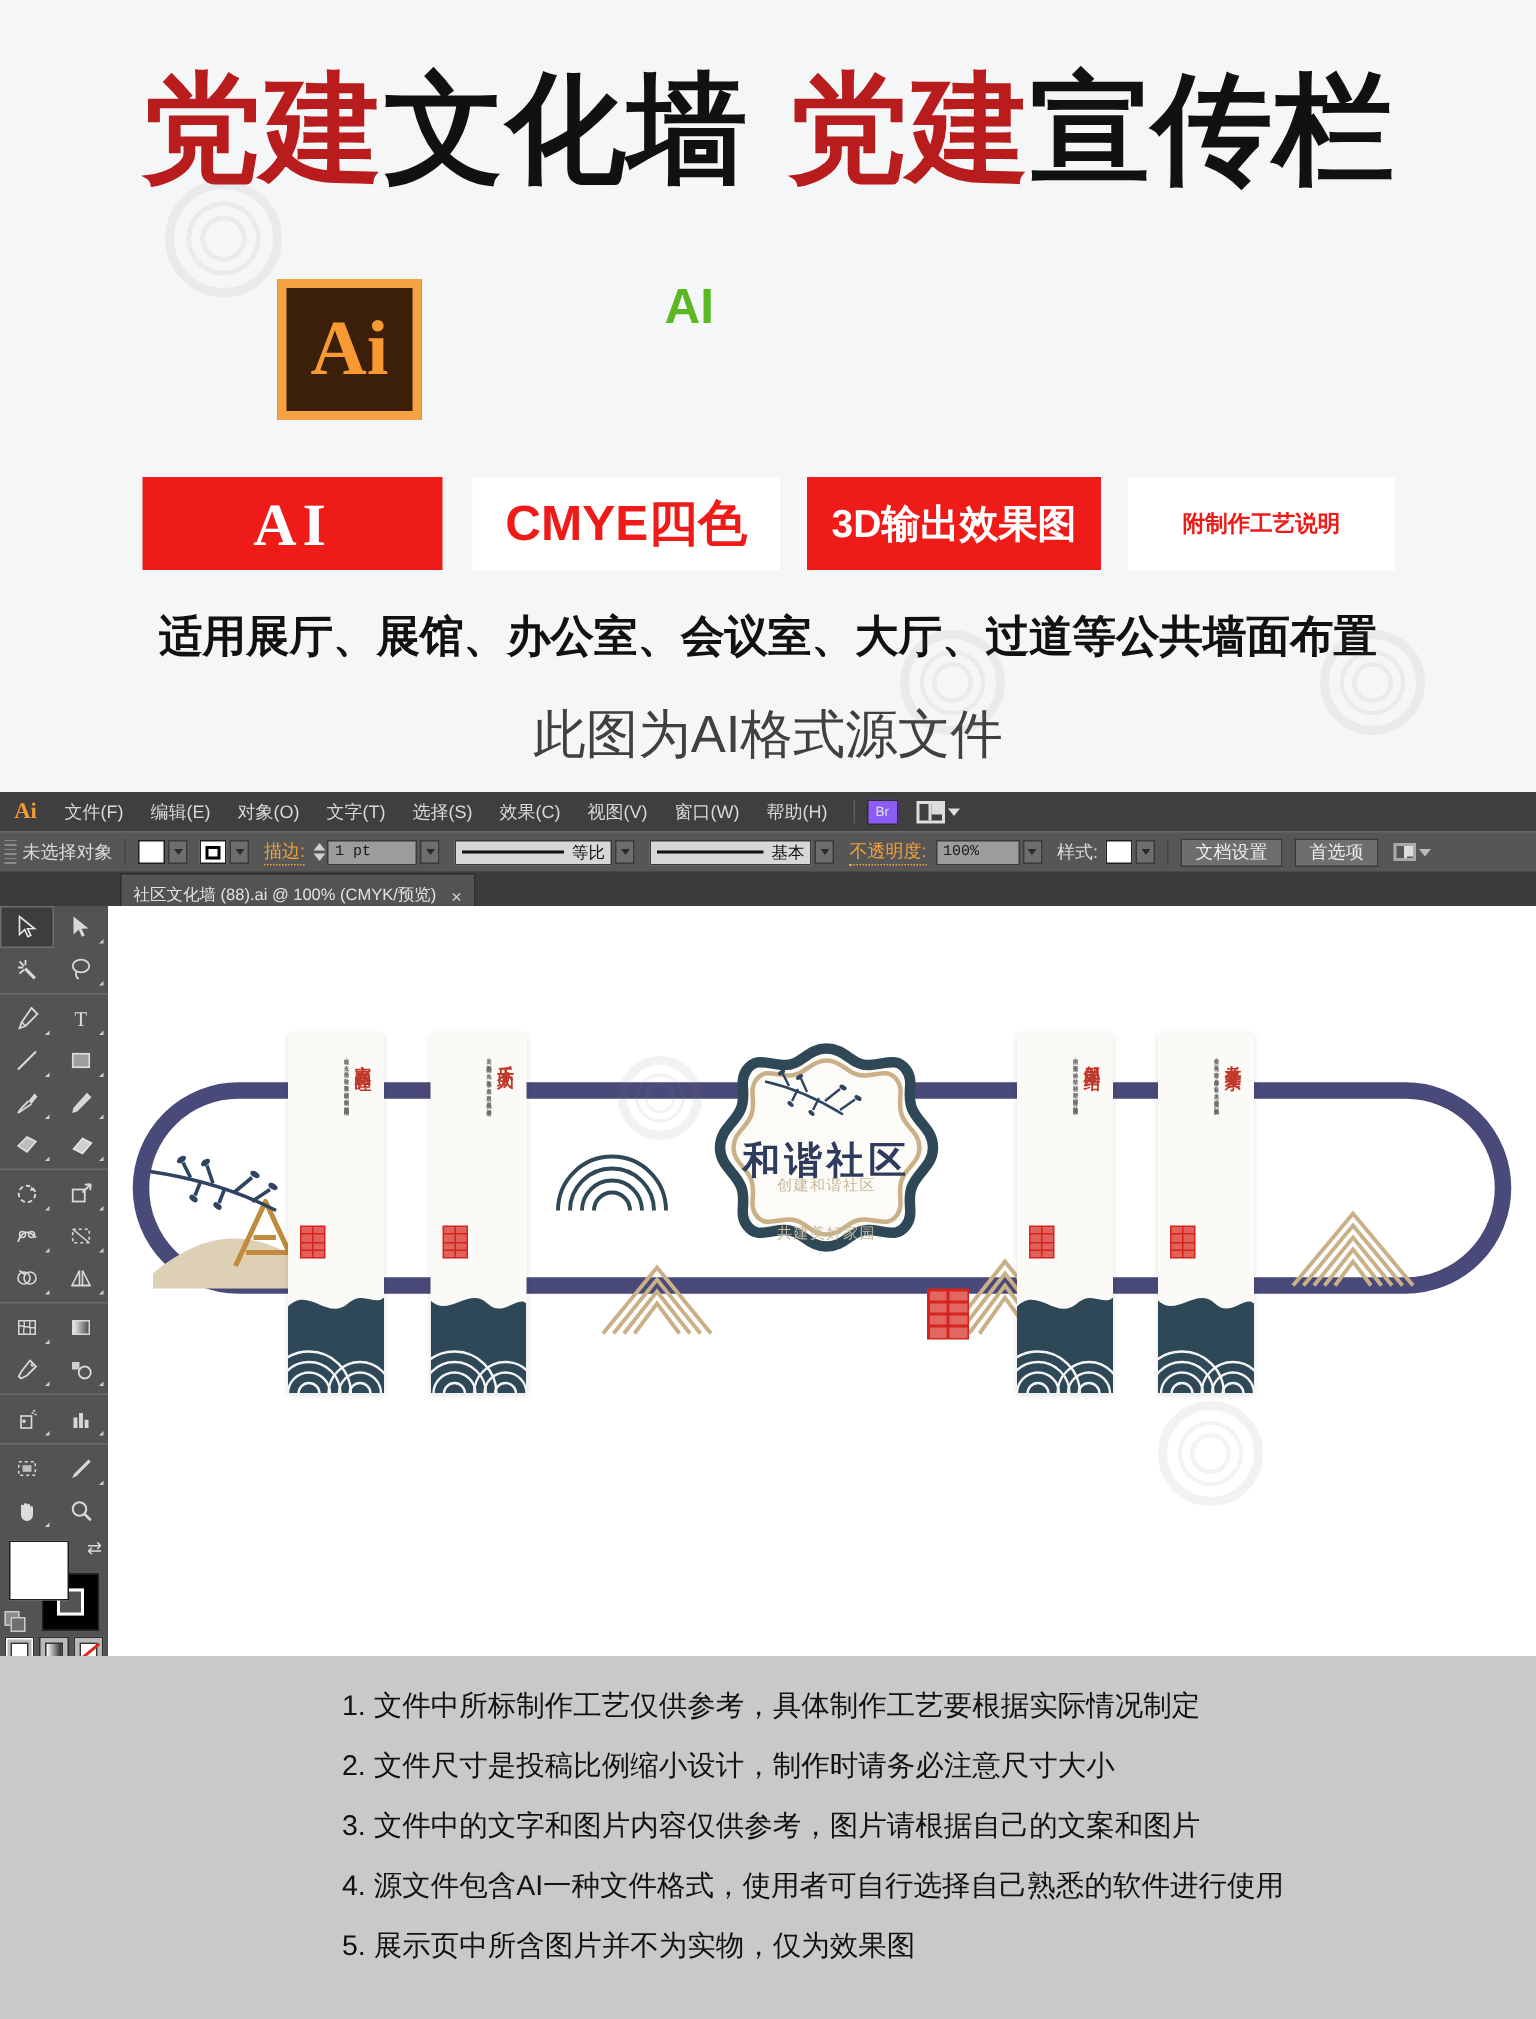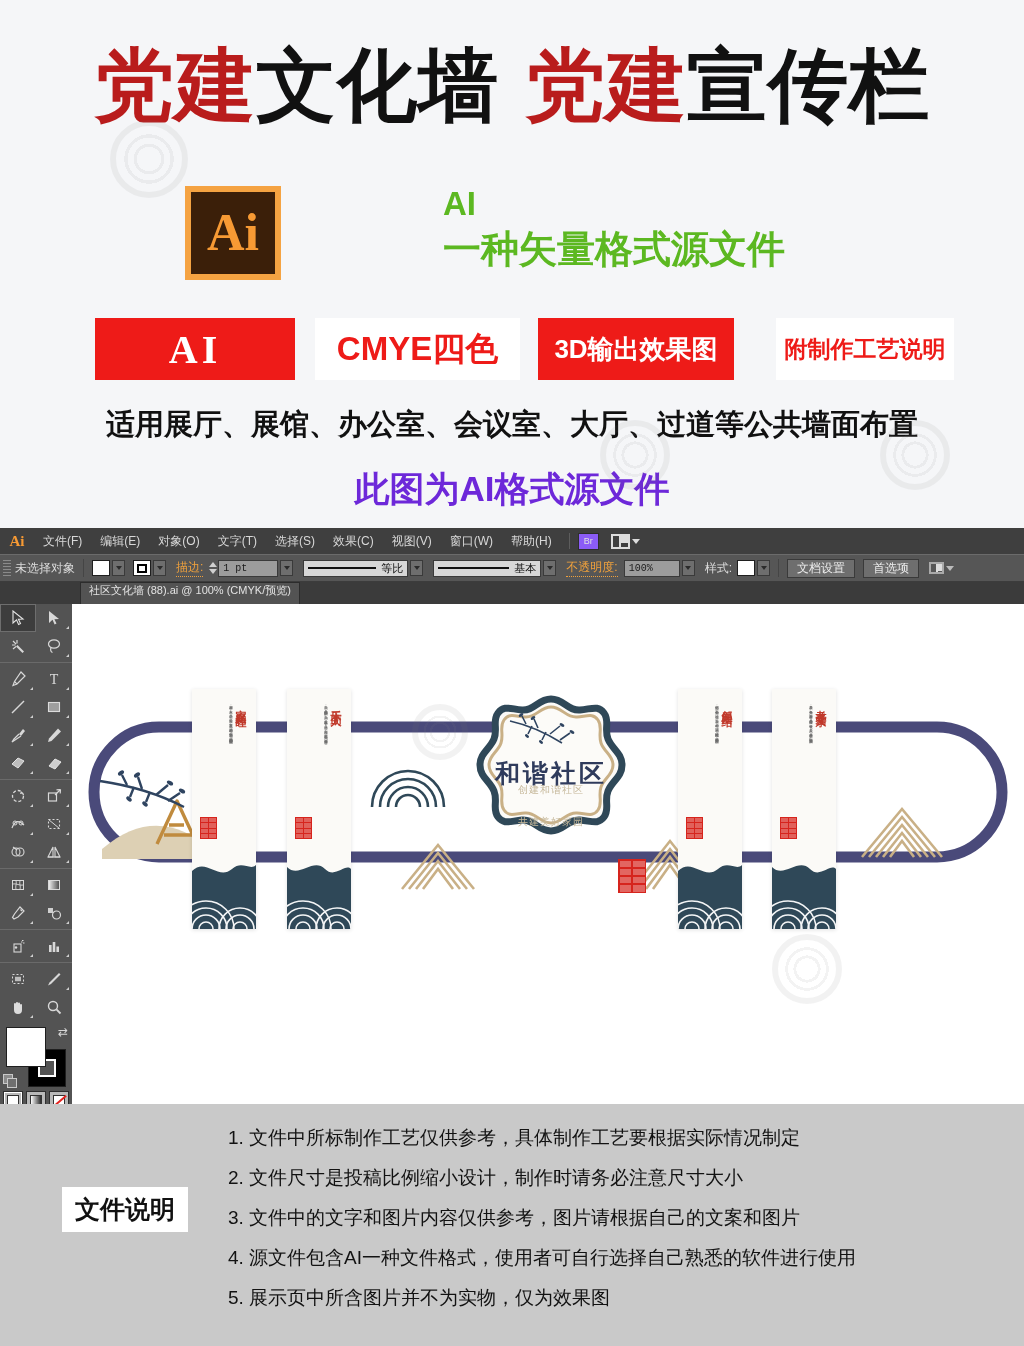--- a/index.html
+++ b/index.html
@@ -36,29 +36,29 @@
   .badges{position:absolute;left:0;top:318px;width:1024px;height:62px;}
   .badge{
     position:absolute;top:0;height:62px;display:flex;align-items:center;justify-content:center;
     font-weight:bold;box-sizing:border-box;white-space:nowrap;
   }
   .badge.red{background:#ee1b18;color:#fff;}
   .badge.white{background:#fff;color:#ee1b18;}
   #badge-ai{left:95px;width:200px;font-size:40px;font-family:"Liberation Serif",serif;letter-spacing:4px;}
   #badge-cmyk{left:315px;width:205px;font-size:33px;}
   #badge-3d{left:538px;width:196px;font-size:26px;}
-  #badge-craft{left:776px;width:178px;font-size:23px;}
+  #badge-craft{left:752px;width:178px;font-size:15px;}
 
   .promo-sub{
     position:absolute;left:0;top:405px;width:1024px;text-align:center;
     font-size:29px;font-weight:bold;color:#111;white-space:nowrap;
   }
   .promo-note{
     position:absolute;left:0;top:466px;width:1024px;text-align:center;
-    font-size:35px;font-weight:bold;color:#6d28d9;white-space:nowrap;
+    font-size:35px;font-weight:normal;color:#404040;white-space:nowrap;
   }
 
   
   .wm{position:absolute;opacity:.09;pointer-events:none;}
   .wm .ring{
     width:100%;height:100%;border-radius:50%;
     border:6px solid #777;box-sizing:border-box;
     background:
       radial-gradient(circle at 50% 50%, transparent 0 26%, #888 26% 33%, transparent 33% 46%, #888 46% 53%, transparent 53%);
   }
@@ -111,21 +111,21 @@
   }
   .profile .line{flex:1;height:2px;background:#111;margin-right:5px;}
   .btn{
     height:19px;background:#6e6e6e;border:1px solid #3a3a3a;color:#ececec;font-size:12px;
     display:flex;align-items:center;justify-content:center;padding:0 9px;box-sizing:border-box;white-space:nowrap;
   }
 
   .tabbar{height:22px;background:#3b3b3b;display:flex;align-items:flex-end;padding-left:80px;}
   .doctab{
     height:21px;background:#535353;border:1px solid #2c2c2c;border-bottom:none;
-    display:flex;align-items:flex-end;padding:0 8px;color:#e2e2e2;font-size:11px;gap:10px;white-space:nowrap;flex-direction:column;
+    display:flex;align-items:flex-end;padding:0 8px;color:#e2e2e2;font-size:11px;gap:10px;white-space:nowrap;
   }
   .tabclose{color:#d2d2d2;font-size:12px;line-height:1;}
 
   .workarea{position:relative;height:505px;background:#535353;}
   .toolbar{
     position:absolute;left:0;top:0;width:72px;height:505px;background:#535353;
     border-right:1px solid #3a3a3a;
   }
   .tgrid{display:flex;flex-wrap:wrap;width:72px;}
   .tool{
@@ -220,21 +220,20 @@
     <div class="promo-title">
       <span class="red">党建</span><span>文化墙</span><span class="gap"></span><span class="red">党建</span><span>宣传栏</span>
     </div>
 
     <div class="ai-logo">
       <span>Ai</span>
     </div>
 
     <div class="ai-desc">
       <div class="l1">AI</div>
-      <div class="l2">一种矢量格式源文件</div>
     </div>
 
     <div class="badges">
       <div class="badge red" id="badge-ai">AI</div>
       <div class="badge white" id="badge-cmyk">CMYE四色</div>
       <div class="badge red" id="badge-3d">3D输出效果图</div>
       <div class="badge white" id="badge-craft">附制作工艺说明</div>
     </div>
 
     <div class="promo-sub">适用展厅、展馆、办公室、会议室、大厅、过道等公共墙面布置</div>
@@ -830,21 +829,20 @@
           <div class="ring"></div>
         </div>
         <div class="wm" style="left:340px;top:100px;width:56px;height:56px;">
           <div class="ring"></div>
         </div>
       </div>
     </div>
   </div>
 
   <div class="notes"></div>
-  <div class="notes-label">文件说明</div>
   <div class="notes-list">
     <div class="note-line">1. 文件中所标制作工艺仅供参考，具体制作工艺要根据实际情况制定</div>
     <div class="note-line">2. 文件尺寸是投稿比例缩小设计，制作时请务必注意尺寸大小</div>
     <div class="note-line">3. 文件中的文字和图片内容仅供参考，图片请根据自己的文案和图片</div>
     <div class="note-line">4. 源文件包含AI一种文件格式，使用者可自行选择自己熟悉的软件进行使用</div>
     <div class="note-line">5. 展示页中所含图片并不为实物，仅为效果图</div>
   </div>
 
 </div>
 

